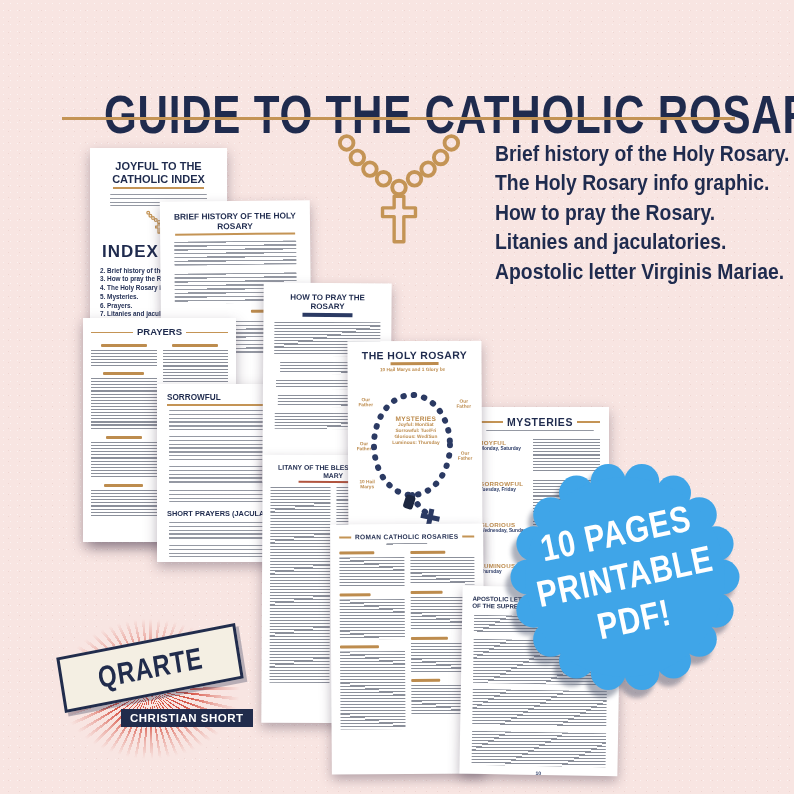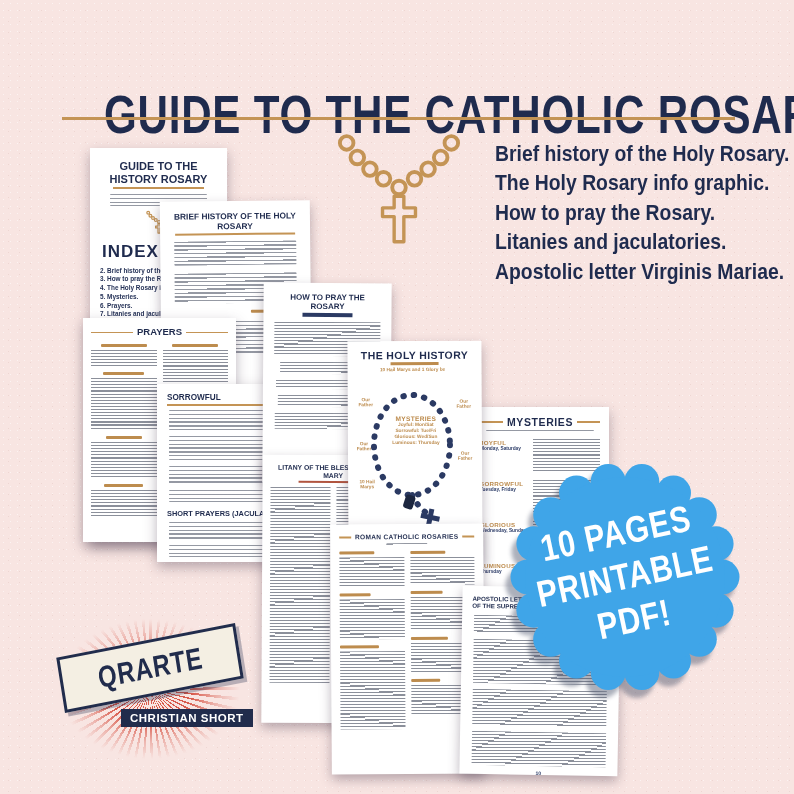--- a/index.html
+++ b/index.html
@@ -146,22 +146,22 @@
   <ul class="features">
     <li><span class="condL">Brief history of the Holy Rosary.</span></li>
     <li><span class="condL">The Holy Rosary info graphic.</span></li>
     <li><span class="condL">How to pray the Rosary.</span></li>
     <li><span class="condL">Litanies and jaculatories.</span></li>
     <li><span class="condL">Apostolic letter Virginis Mariae.</span></li>
   </ul>
 
   <section class="pg cover">
     <div class="pg-title cover-title">
-      <div>GUIDE TO THE</div>
-      <div>HISTORY ROSARY</div>
+      <div>JOYFUL TO THE</div>
+      <div>CATHOLIC INDEX</div>
     </div>
     <div class="gold-rule" style="width:78%;"></div>
     <div class="tx cover-sub"></div>
     <svg class="rosary-sm" viewBox="0 0 130 115">
       <g fill="none" stroke="#c49455" stroke-width="6">
         <circle cx="65" cy="57" r="7"></circle>
           <circle cx="49" cy="48" r="7"></circle>
           <circle cx="35" cy="38" r="7"></circle>
           <circle cx="22" cy="26" r="7"></circle>
           <circle cx="11" cy="11" r="7"></circle>
@@ -252,21 +252,21 @@
       <div class="col">
         <div class="txf" style="height:196px;"></div>
       </div>
       <div class="col">
         <div class="txf" style="height:196px;"></div>
       </div>
     </div>
   </section>
 
   <section class="pg holy">
-    <div class="pg-title holy-title">THE HOLY HISTORY</div>
+    <div class="pg-title holy-title">THE HOLY ROSARY</div>
     <div class="holy-sub"></div>
     <div class="diagram-wrap">
       <svg width="122" height="168" viewBox="0 0 122 168" style="position:absolute;left:0;top:0;">
         <ellipse cx="58" cy="78" rx="38" ry="50" fill="none" stroke="#2b3a63" stroke-width="6" stroke-dasharray="0.5 10" stroke-linecap="round"></ellipse>
         <path d="M58,128 Q62,138 72,146" fill="none" stroke="#2b3a63" stroke-width="6" stroke-dasharray="0.5 10" stroke-linecap="round"></path>
         <rect x="50" y="128" width="10" height="14" rx="3" fill="#1d2740" transform="rotate(18 55 135)"></rect>
         <g fill="#2b3a63" transform="rotate(12 76 152)">
           <rect x="73" y="142" width="5" height="20"></rect>
           <rect x="66" y="148" width="19" height="5"></rect>
         </g>

